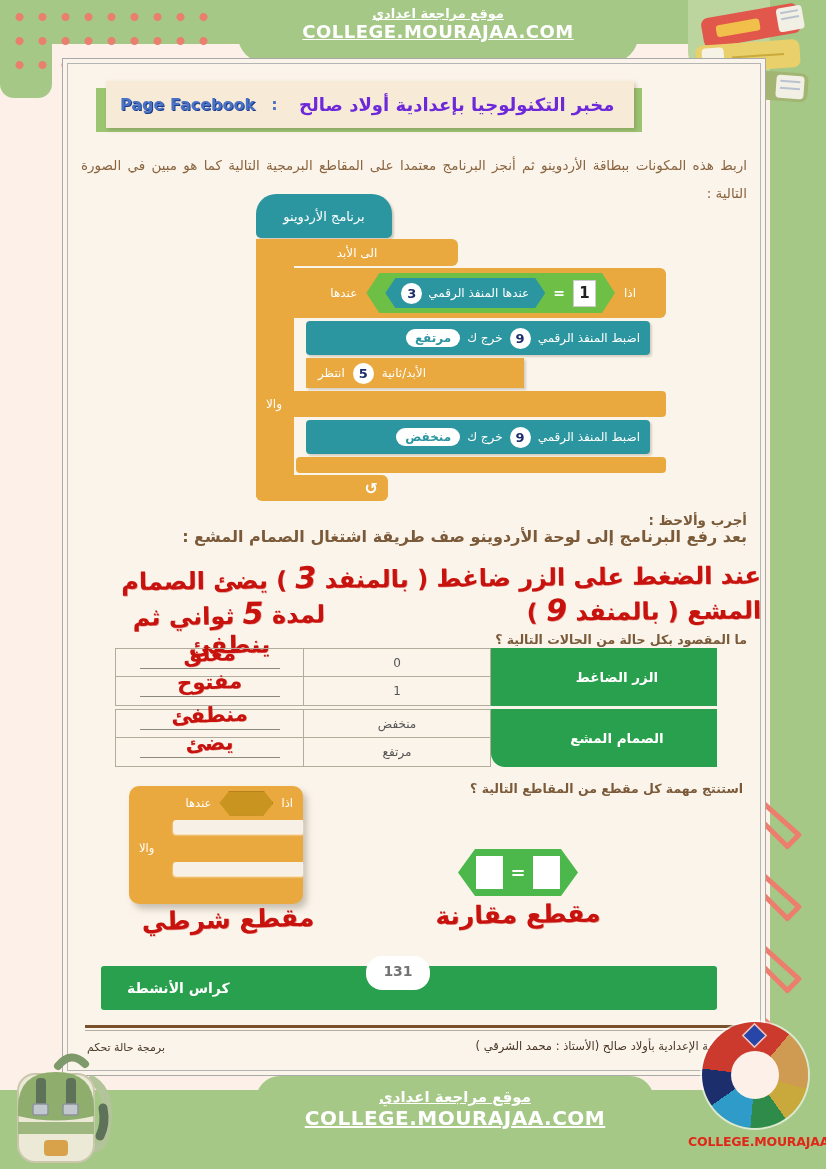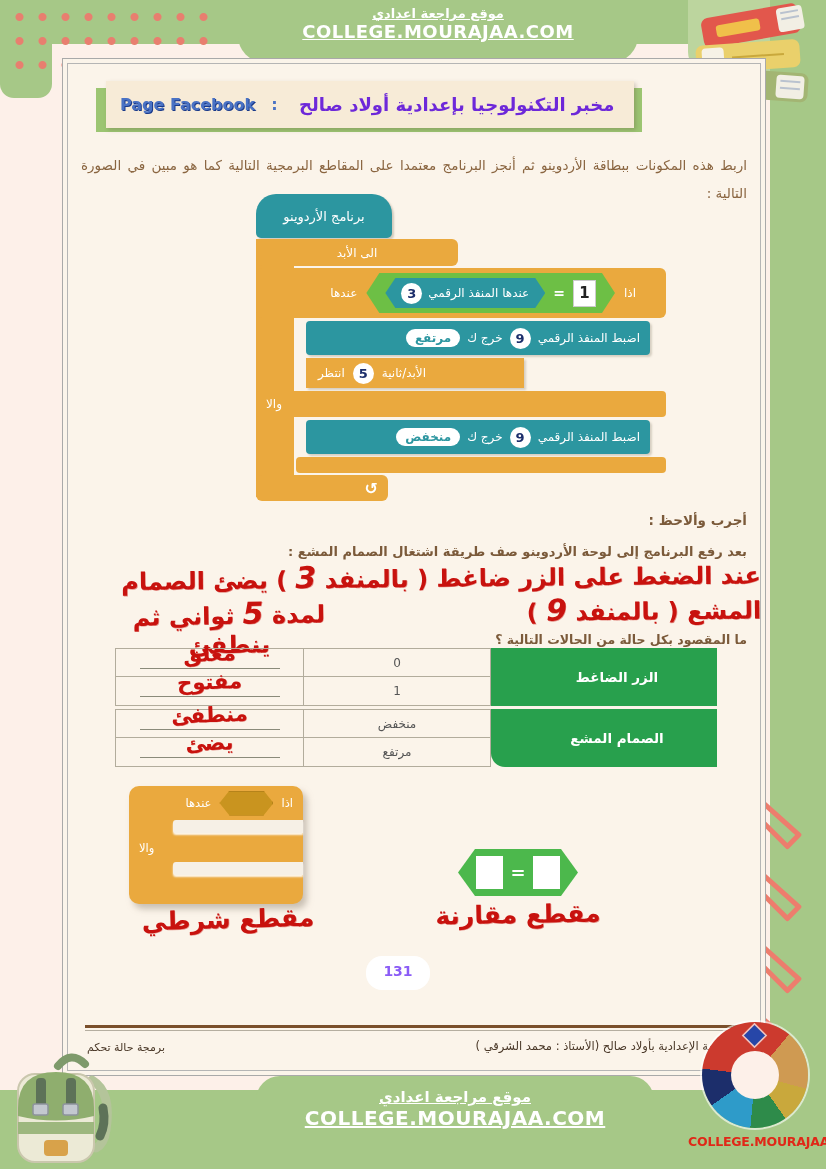--- a/index.html
+++ b/index.html
@@ -80,21 +80,21 @@
              display:flex; align-items:center; gap:8px; padding:0 12px; box-shadow:2px 2px 2px rgba(150,140,120,.35); }
   .elserow { left:5px; top:197px; width:410px; height:26px; background:#eaa93e; border-radius:4px;
              display:flex; align-items:center; padding:0 10px; }
   .ifbot { left:45px; top:263px; width:370px; height:16px; background:#eaa93e; border-radius:4px; }
   .fbot  { left:5px; top:281px; width:132px; height:26px; background:#eaa93e; border-radius:6px;
            display:flex; align-items:center; justify-content:flex-end; padding-right:10px; font-size:16px; font-weight:bold; }
 
   
   .h-brown  { position:absolute; direction:rtl; color:#7b5a3a; font-weight:bold; }
   .ajrab    { right:18px; top:443px; font-size:13.5px;margin-top:10px; }
-  .q1       { right:18px; top:485px; font-size:13px; }
+  .q1       { right:18px; top:468px; font-size:16px; }
   .q2       { right:18px; top:573px; font-size:12.5px; }
   .q3       { right:22px; top:722px; font-size:12.5px; }
   .pen      { position:absolute; color:#c8120e; font-weight:bold; direction:rtl;
               text-shadow:.6px .6px 0 rgba(200,18,14,.45); }
   .pen-l1   { right:4px; top:500px; width:696px; font-size:24px; text-align:right; transform:rotate(-.6deg); }
   .pen-l2   { left:26px; top:537px; width:280px; font-size:24px; text-align:center; transform:rotate(-1deg); }
   .pen-num  { font-size:30px; font-style:italic; font-weight:bold; }
 
   
   .tbl    { position:absolute; left:52px; top:589px; width:602px; direction:rtl; }
@@ -128,21 +128,21 @@
               clip-path:polygon(10px 0, calc(100% - 10px) 0, 100% 50%, calc(100% - 10px) 100%, 10px 100%, 0 50%); }
   .ie-slot  { margin-left:44px; height:13px; background:#f6f0e6; border-radius:3px 0 0 3px; box-shadow:0 2px 2px rgba(255,255,255,.9); }
   .ie-mid   { height:29px; display:flex; align-items:center; padding:0 10px; }
   .ie-bot   { height:29px; border-radius:0 0 10px 10px; }
 
   
   .kurras   { position:absolute; left:38px; top:907px; width:616px; height:44px; background:#28a04d; border-radius:3px;
               color:#fff; font-weight:bold; font-size:14px; display:flex; align-items:center; padding:0 26px; direction:rtl;
               justify-content:flex-end; }
   .notch    { position:absolute; left:303px; top:897px; width:64px; height:34px; background:#fff; border-radius:16px;
-              color:#8b5cf6; font-weight:bold; font-size:14px; text-align:center; line-height:30px; }
+              color:#737373; font-weight:bold; font-size:14px; text-align:center; line-height:30px; }
   .brownline{ position:absolute; left:22px; top:966px; width:662px; height:6px;
               border-top:3px solid #7a4f2b; border-bottom:1px solid #b5aea0; }
   .school   { position:absolute; right:22px; top:980px; direction:rtl; color:#4a3828; font-size:11.5px; }
   .lesson   { position:absolute; left:24px; top:982px; direction:rtl; color:#4a3828; font-size:11px; }
 </style>
 </head>
 <body>
 
 <div class="canvas">
 
@@ -274,20 +274,21 @@
             <span class="red-ans">منطفئ</span>
           </div>
           <div class="tans">
             <span class="ansline"></span>
             <span class="red-ans">يضئ</span>
           </div>
         </div>
       </div>
     </div>
 
+    <div class="h-brown q3">استنتج مهمة كل مقطع من المقاطع التالية ؟</div>
 
     <div class="ifelse">
       <div class="ie-top">
         <span>اذا</span>
         <span class="ie-hex"></span>
         <span>عندها</span>
       </div>
       <div class="ie-slot"></div>
       <div class="ie-mid">والا</div>
       <div class="ie-slot"></div>
@@ -295,20 +296,21 @@
     </div>
     <div class="pen lbl-cond">مقطع شرطي</div>
 
     <div class="cmp-hex">
       <span class="cmp-box"></span>
       <span class="cmp-eq">=</span>
       <span class="cmp-box"></span>
     </div>
     <div class="pen lbl-cmp">مقطع مقارنة</div>
 
+    <div class="kurras">كراس الأنشطة</div>
     <div class="notch">131</div>
     <div class="brownline"></div>
     <div class="school">المدرسة الإعدادية بأولاد صالح  (الأستاذ : محمد الشرقي )</div>
     <div class="lesson">برمجة حالة تحكم</div>
   </div>
 
   <svg class="chevrons-svg" width="100" height="300" viewBox="0 0 100 300">
     <g fill="none" stroke="#ed7d6d" stroke-width="5" stroke-linejoin="round">
       <path transform="rotate(-8 48 35)" d="M8,62 L45,12 L84,58 L71,68 L46,35 L21,71 Z"></path>
       <path transform="translate(0,72) rotate(-8 48 35)" d="M8,62 L45,12 L84,58 L71,68 L46,35 L21,71 Z"></path>

